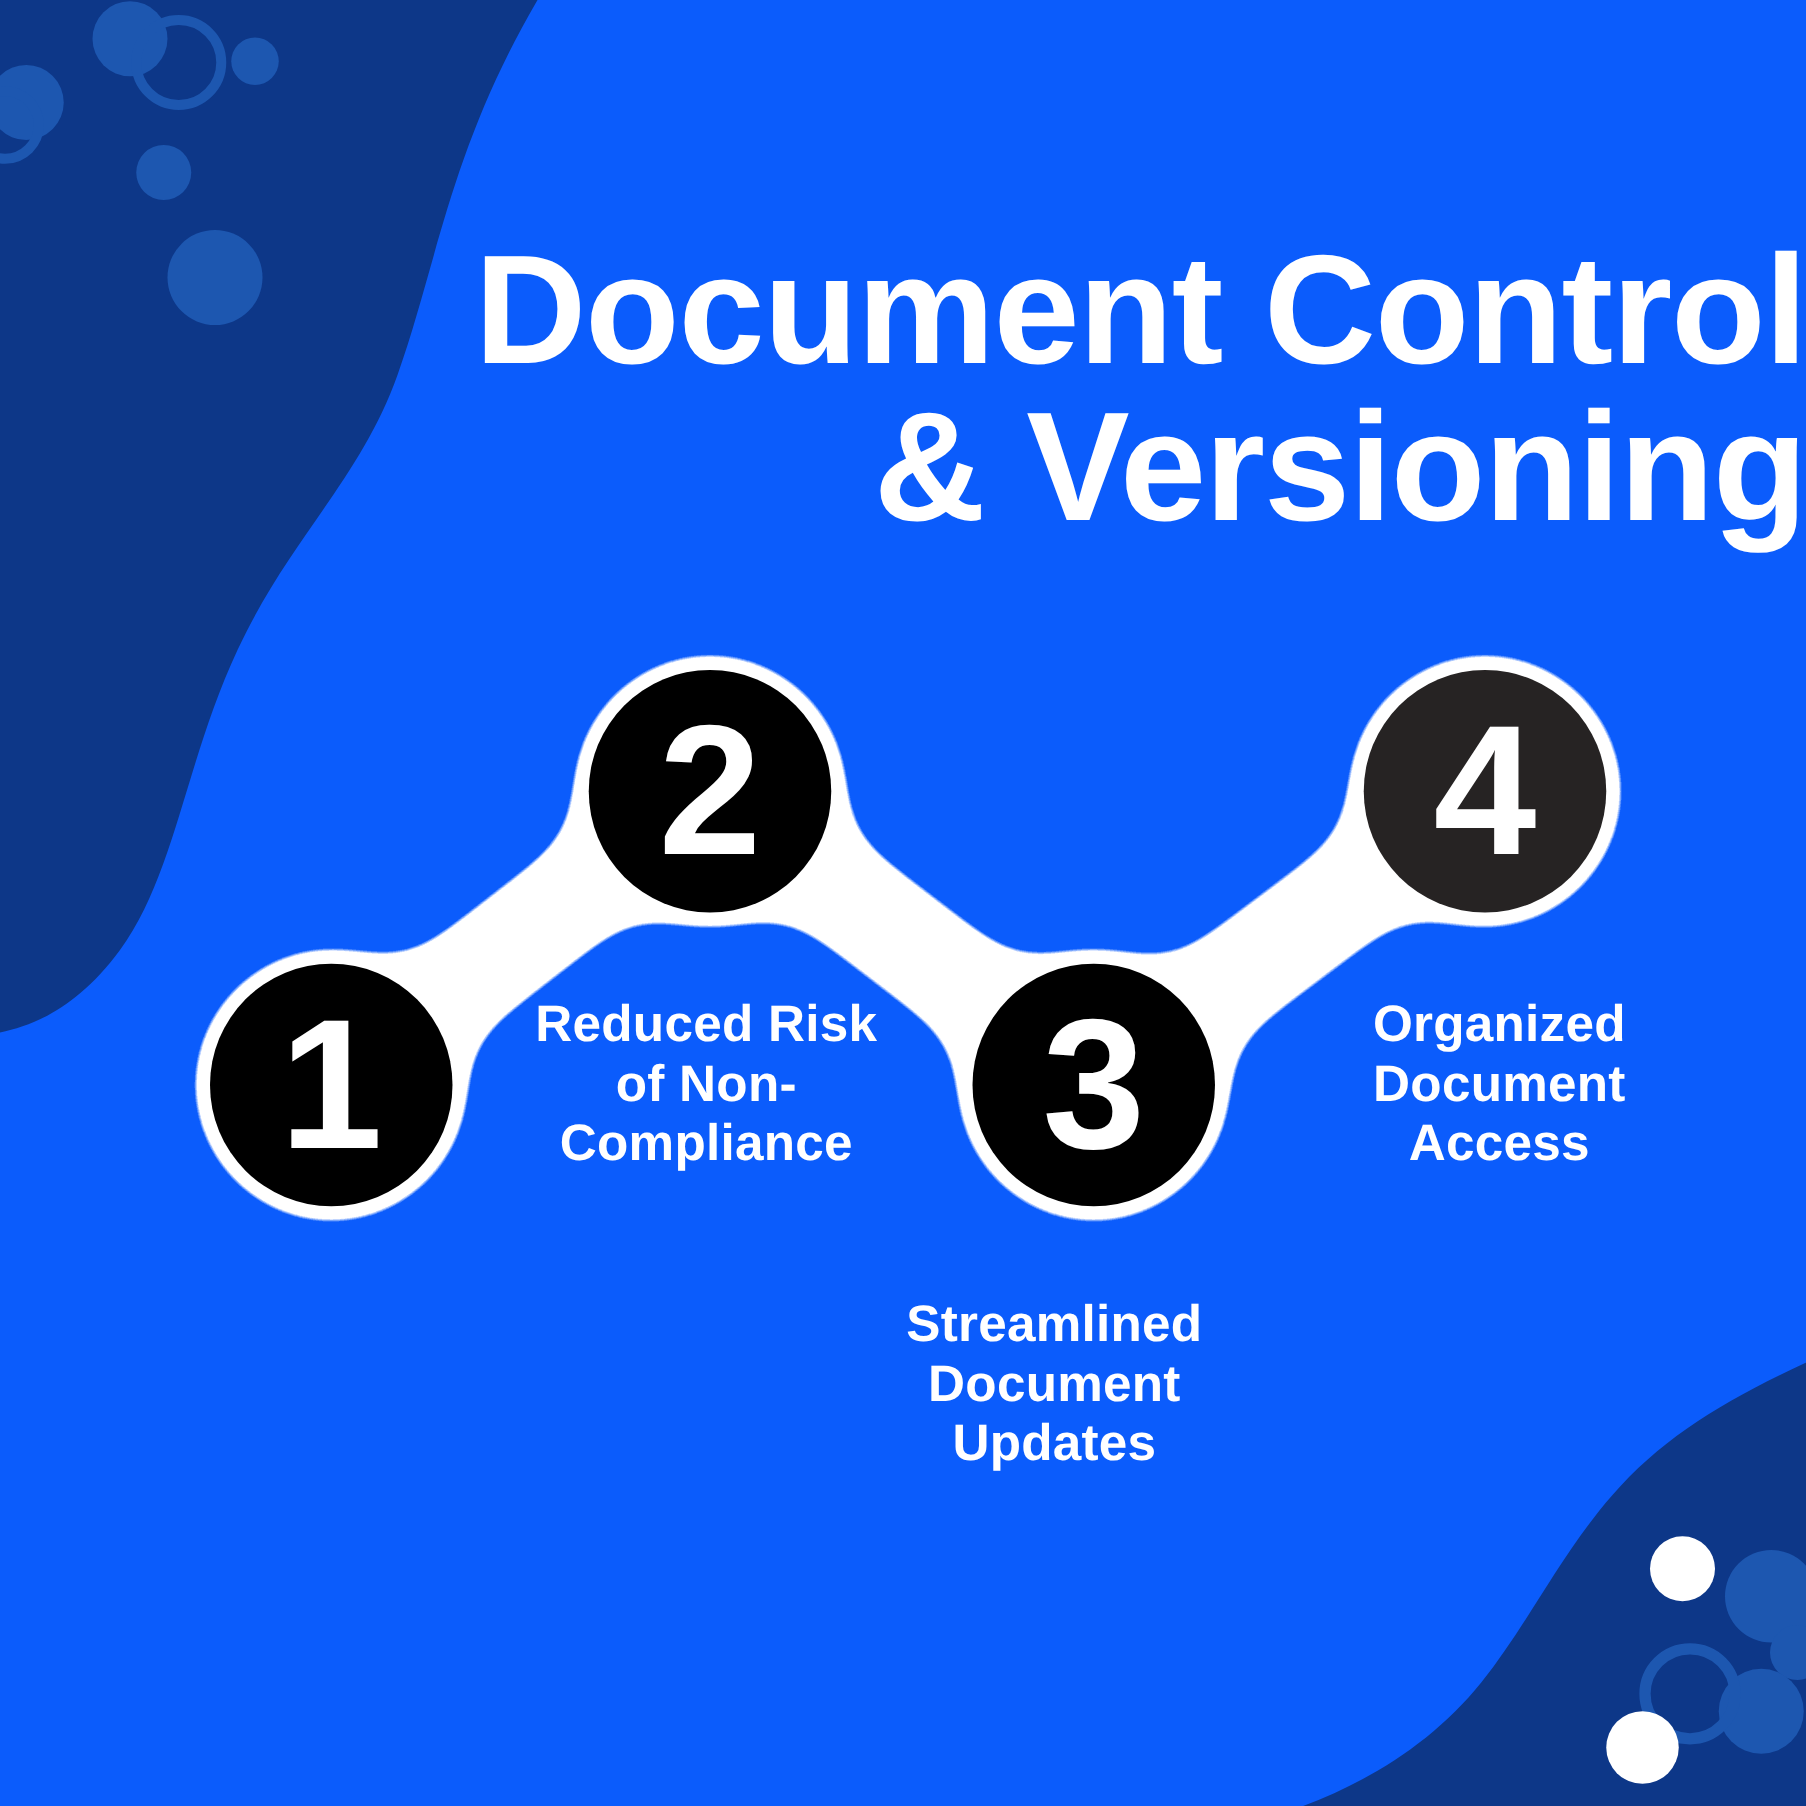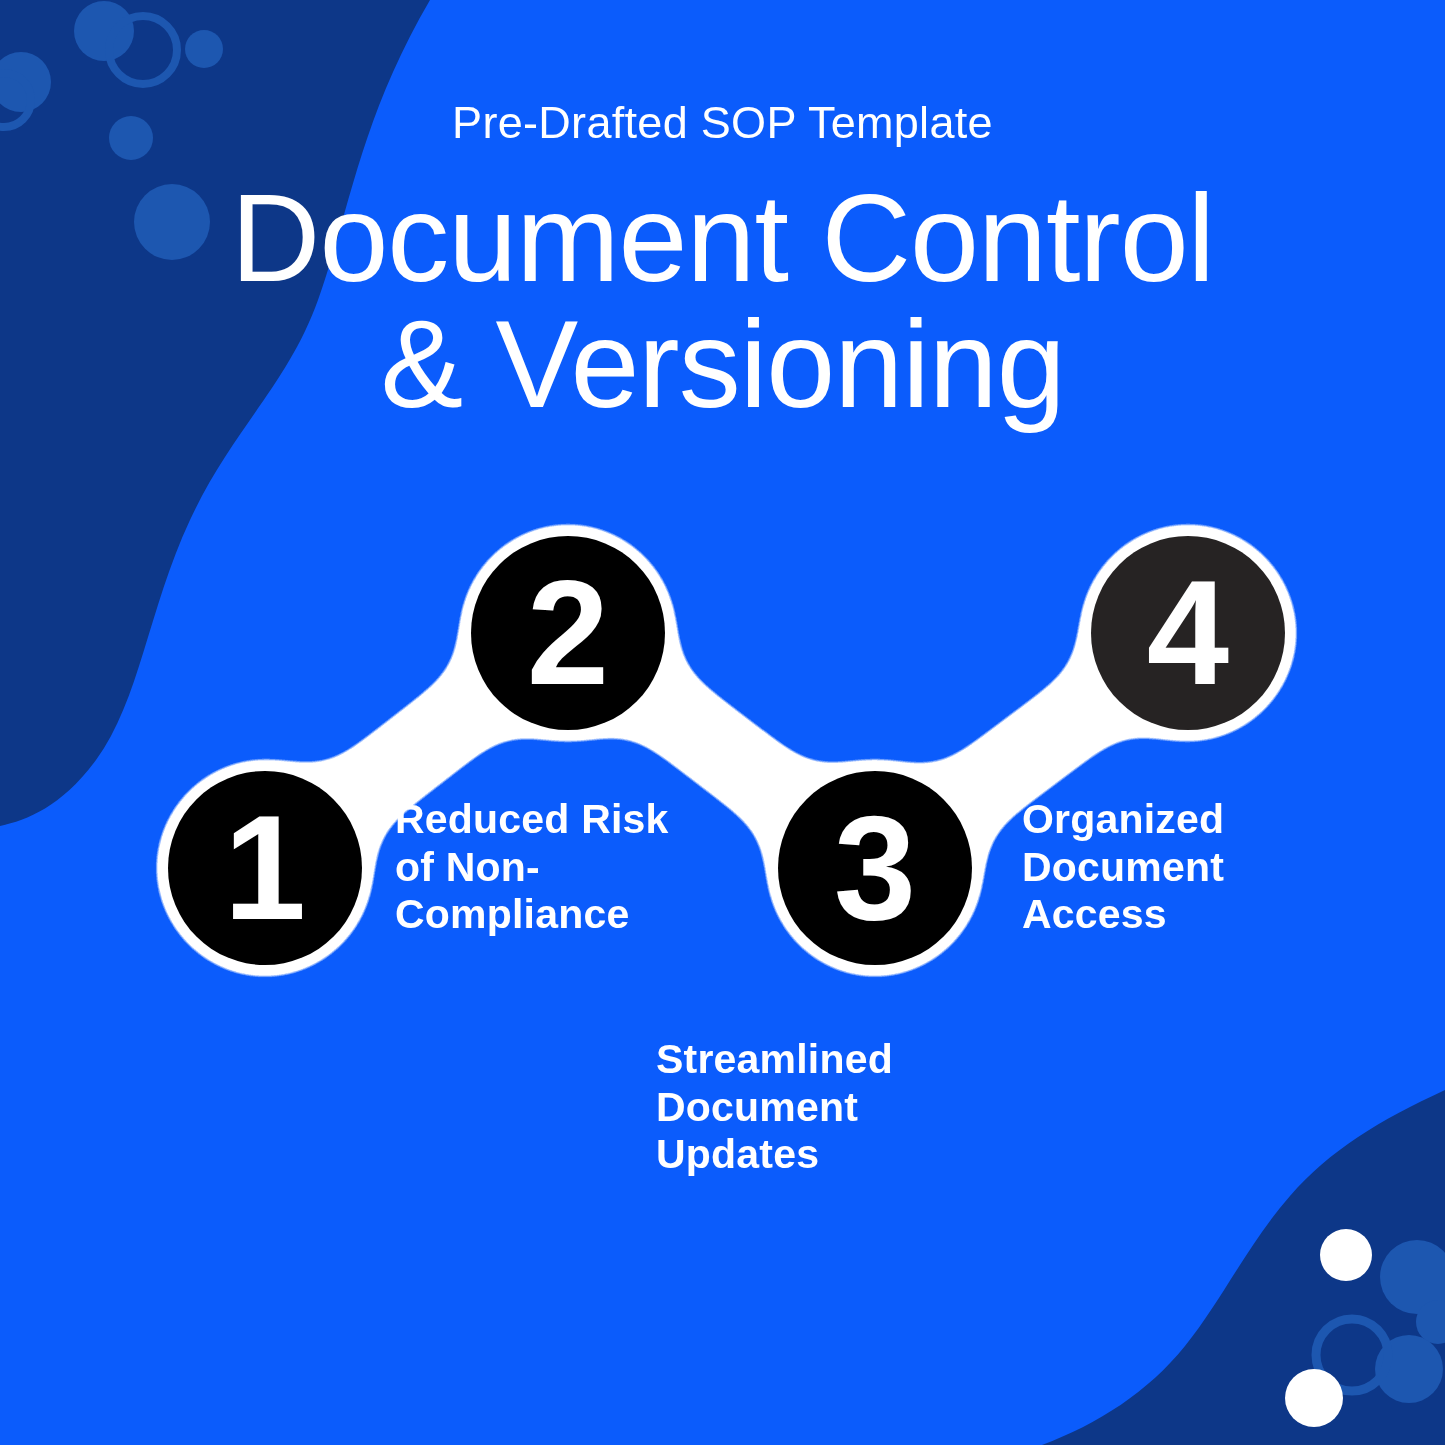--- a/index.html
+++ b/index.html
@@ -13,26 +13,26 @@
   .layer{position:absolute;inset:0;width:1445px;height:1445px;}
   svg.layer{display:block;}
 
   .txt{position:absolute;color:#ffffff;text-align:center;white-space:pre-line;}
 
   #subtitle{
     left:0;right:0;top:98px;
     font-size:45px;font-weight:300;letter-spacing:.3px;line-height:1.1;
   }
   #title{
-    left:0;right:0;top:175px;
-    font-size:124px;font-weight:400;line-height:1.02;letter-spacing:-1px;
+    left:0;right:0;top:185px;
+    font-size:124px;font-weight:700;line-height:1.02;letter-spacing:-1px;text-align:right;
   }
 
   .node-label{
-    position:absolute;color:#fff;text-align:left;
+    position:absolute;color:#fff;text-align:center;
     font-weight:700;font-size:41px;line-height:1.16;letter-spacing:.2px;
     white-space:pre-line;
   }
   #label-1{left:78px;top:1036px;width:375px;}
   #label-2{left:395px;top:796px;width:340px;}
   #label-3{left:656px;top:1036px;width:375px;}
   #label-4{left:1022px;top:796px;width:355px;}
 
   .num{
     position:absolute;color:#ffffff;font-weight:700;
@@ -121,21 +121,20 @@
     </g>
 
     <g>
       <circle cx="265" cy="868" r="97" fill="#000000"></circle>
       <circle cx="568" cy="633" r="97" fill="#000000"></circle>
       <circle cx="875" cy="868" r="97" fill="#000000"></circle>
       <circle cx="1188" cy="633" r="97" fill="#262323"></circle>
     </g>
   </svg>
 
-  <div class="txt" id="subtitle">Pre-Drafted SOP Template</div>
 
   <div class="txt" id="title">Document Control
 &amp; Versioning</div>
 
   <div class="num" id="num-1">1</div>
   <div class="num" id="num-2">2</div>
   <div class="num" id="num-3">3</div>
   <div class="num" id="num-4">4</div>
 
   <div class="node-label" id="label-2">Reduced Risk

